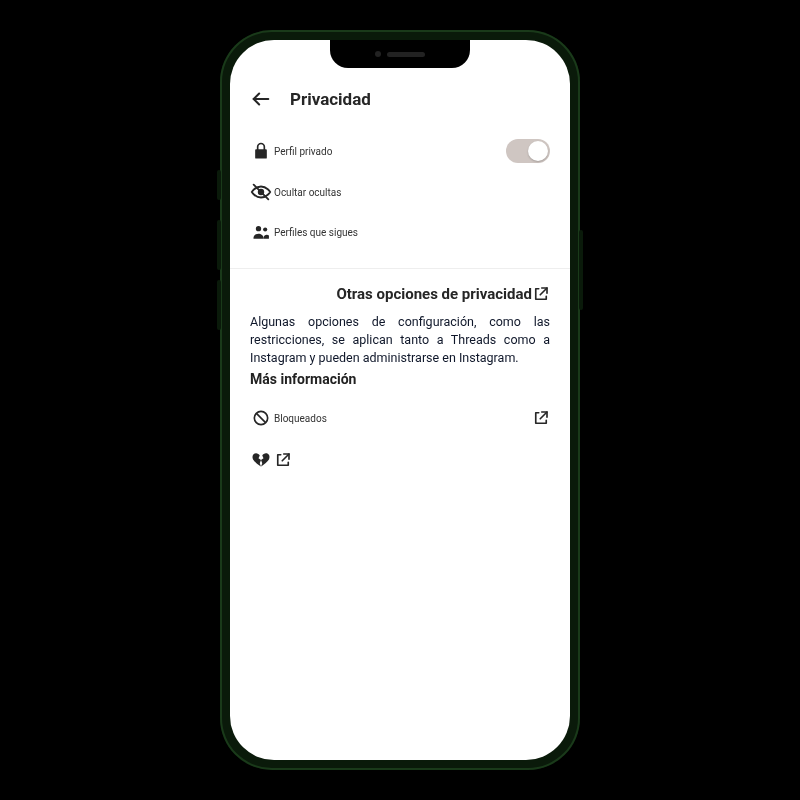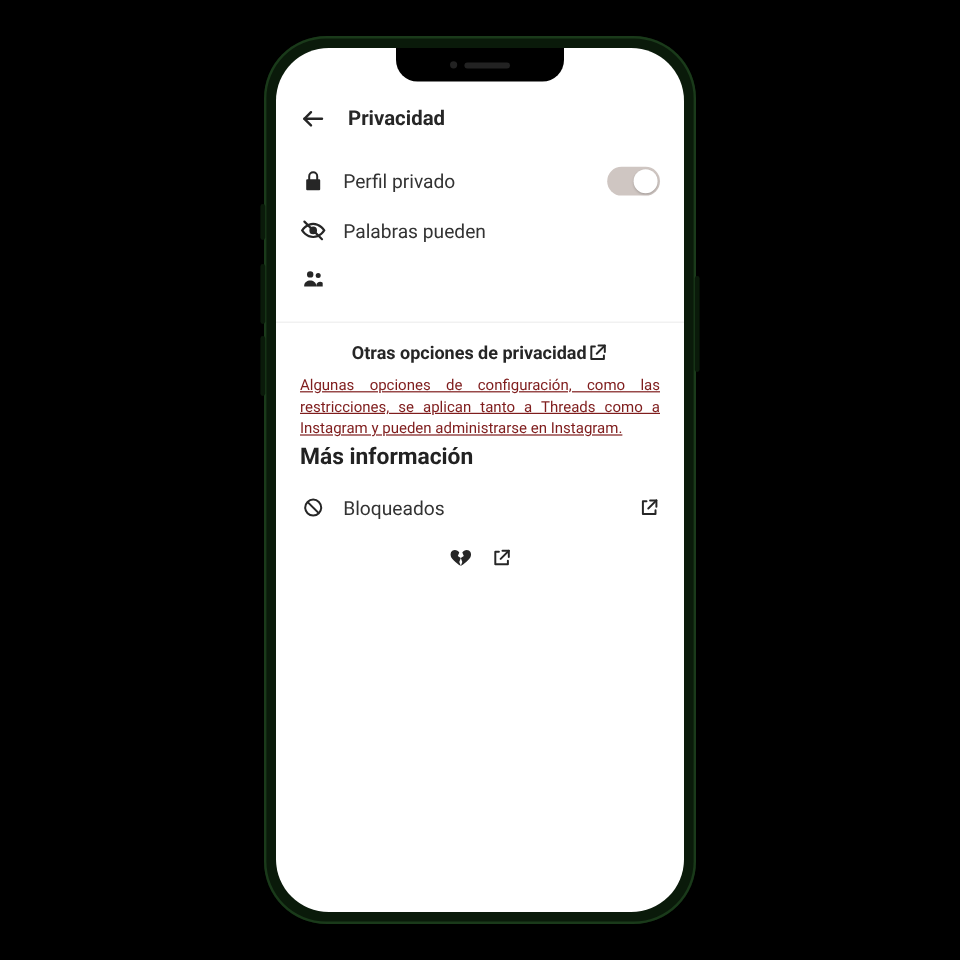--- a/index.html
+++ b/index.html
@@ -84,23 +84,23 @@
       align-items: center;
       justify-content: center;
     }
     .icon svg { display: block; }
     .list {
       padding: 6px 20px 16px 20px;
     }
     .row {
       display: flex;
       align-items: center;
-      gap: 14px;
+      gap: 2px;
       padding: 9px 0;
-      font-size: 16px;
+      font-size: 10px;
       color: #333;
     }
     .row .label { flex: 1; }
     .toggle {
       width: 44px;
       height: 24px;
       background: #cfc6c2;
       border-radius: 14px;
       position: relative;
       flex-shrink: 0;
@@ -120,43 +120,42 @@
       height: 1px;
       background: #eee;
       margin: 0 0 0 0;
     }
     .section {
       padding: 16px 20px 0 20px;
     }
     .section-head {
       display: flex;
       align-items: center;
-      justify-content: center;
+      justify-content: flex-end;
       margin-bottom: 10px;
     }
     .section-head h2 {
       font-size: 15px;
       font-weight: 700;
     }
     .desc {
       font-size: 12.5px;
       line-height: 1.45;
-      color: #7f1d1d;
+      color: #0f172a;
       text-align: justify;
       margin-bottom: 2px;
-      text-decoration: underline;
     }
     .more-info {
-      font-size: 19px;
+      font-size: 14px;
       font-weight: 700;
       color: #222;
       margin-bottom: 10px;
       display: inline-block;
     }
-    .list2 .row { padding: 10px 0; justify-content: center; }
+    .list2 .row { padding: 10px 0; }
     .ext-icon { width: 18px; height: 18px; }
   </style>
 </head>
 <body>
 
 <div class="phone-frame">
   <div class="side-btn l1"></div>
   <div class="side-btn l2"></div>
   <div class="side-btn l3"></div>
   <div class="side-btn r1"></div>
@@ -191,32 +190,33 @@
 
 
         <div class="row">
           <span class="icon">
             <svg width="22" height="22" viewBox="0 0 24 24" fill="none" stroke="#262626" stroke-width="2" stroke-linecap="round">
               <path d="M2 12s3.5-6 10-6 10 6 10 6-3.5 6-10 6S2 12 2 12z"></path>
               <circle cx="12" cy="12" r="2.5" fill="#262626"></circle>
               <line x1="4" y1="4" x2="20" y2="20"></line>
             </svg>
           </span>
-          <span class="label">Palabras pueden</span>
+          <span class="label">Ocultar ocultas</span>
         </div>
 
         <div class="row">
           <span class="icon">
             <svg width="20" height="20" viewBox="0 0 24 24" fill="#262626">
               <circle cx="9" cy="8" r="3.2"></circle>
               <path d="M3 19c0-3 3-5 6-5s6 2 6 5v1H3v-1z"></path>
               <circle cx="17" cy="9" r="2.5"></circle>
               <path d="M15 19c.3-2.2 2-3.6 4-3.6 1 0 1.8.3 2.5.9V20H15v-1z"></path>
             </svg>
           </span>
+          <span class="label">Perfiles que sigues</span>
         </div>
 
       </div>
 
       <div class="divider"></div>
 
       <div class="section">
         <div class="section-head">
           <h2>Otras opciones de privacidad</h2>
           <span class="icon ext-icon">

